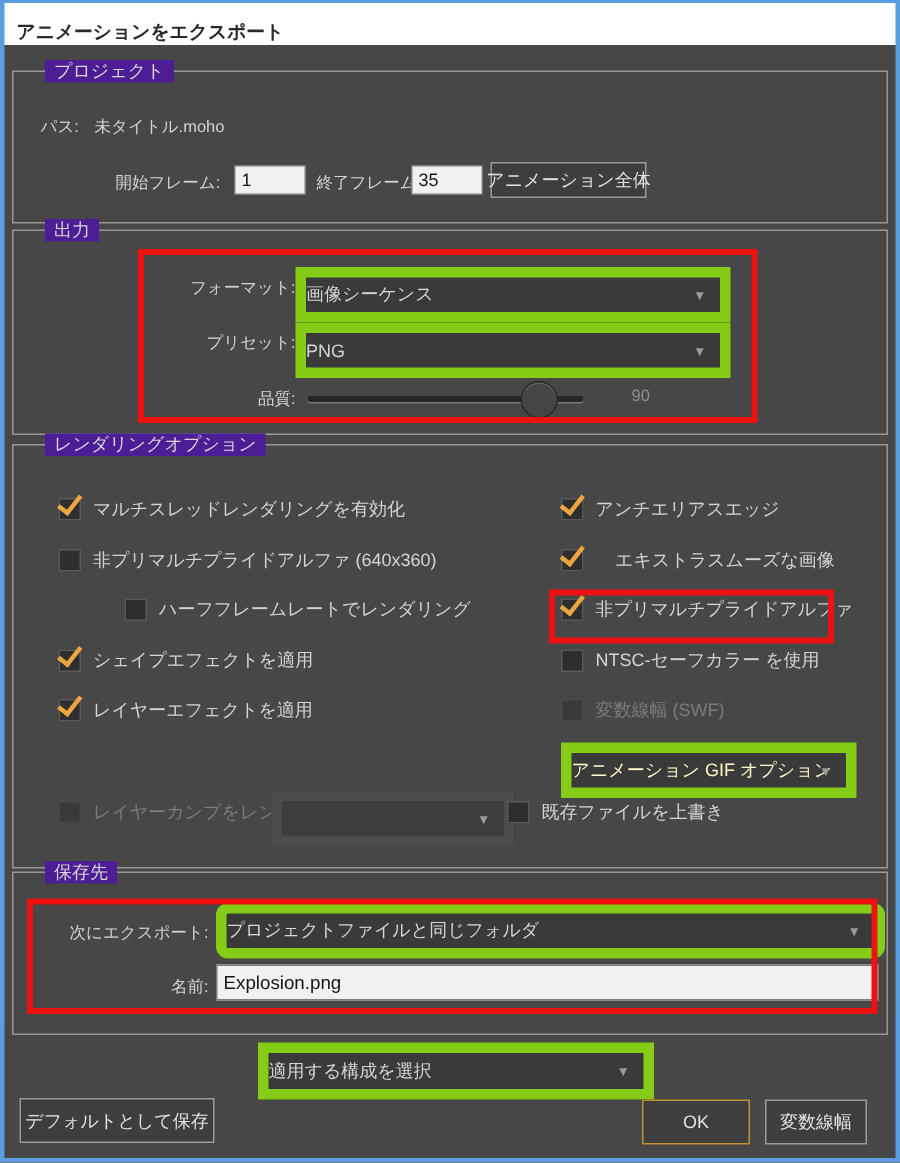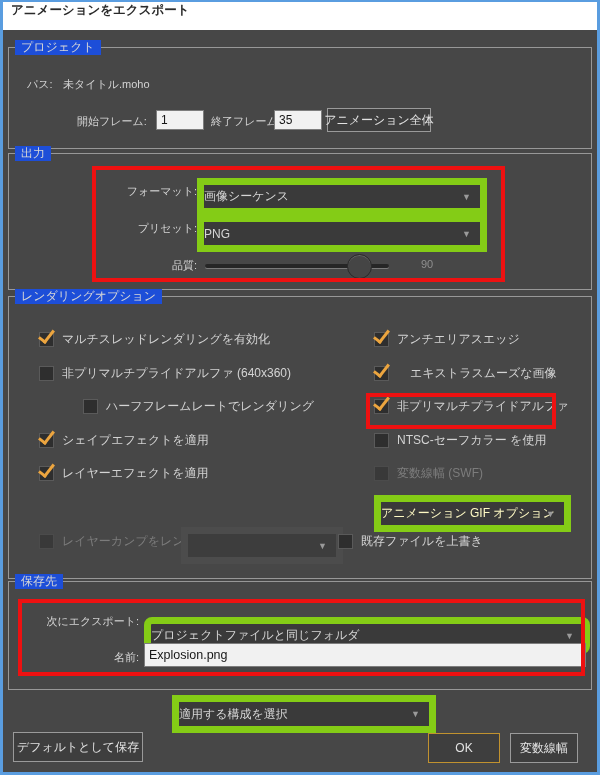--- a/index.html
+++ b/index.html
@@ -1,23 +1,23 @@
 <!DOCTYPE html>
 <html><head>
 <meta charset="utf-8">
 <style>
   * { margin:0; padding:0; box-sizing:content-box; }
   body { background:#ffffff; font-family:"Liberation Sans", sans-serif; }
   #window { position:relative; width:600px; height:775px; background:#474747; overflow:hidden; }
   .win-border { position:absolute; left:0; top:0; width:594px; height:770px; border:3px solid #5a9de0; border-top-width:2px; border-left-width:3px; border-right-width:3px; pointer-events:none; z-index:60; }
-  .titlebar { position:absolute; left:2px; top:2px; right:2px; height:28px; background:#ffffff; display:flex; align-items:flex-start; padding-left:9px; z-index:5; }
+  .titlebar { position:absolute; left:2px; top:2px; right:2px; height:28px; background:#ffffff; display:flex; align-items:flex-end; padding-left:9px; z-index:5; }
   .title { font-size:12.5px; font-weight:bold; color:#2a2a2a; }
 
   .group { position:absolute; border:1px solid #989898; }
-  .legend { position:absolute; top:-8px; left:6px; background:#1d4ed8; padding:0 6px; font-size:12px; color:#d6d6d6; line-height:15px; white-space:nowrap; }
+  .legend { position:absolute; top:-8px; left:21px; background:#4c1d95; padding:0 6px; font-size:12px; color:#d6d6d6; line-height:15px; white-space:nowrap; }
 
   .lbl { position:absolute; font-size:11px; color:#d4d4d4; white-space:nowrap; }
   .lbl-r { text-align:right; }
   .dim { color:#8f8f8f; }
 
   .tinput { position:absolute; background:#f1f1f1; border:1px solid #7d7d7d; color:#161616; font-size:12px; display:flex; align-items:center; padding:0 4px; }
 
   .btn { position:absolute; background:#3e3e3e; border:1px solid #9a9a9a; color:#e2e2e2; font-size:12px; display:flex; align-items:center; justify-content:center; cursor:default; white-space:nowrap; }
   .btn-ok { border-color:#c1922f; }
 
@@ -156,21 +156,21 @@
     <div class="cbrow" style="left:329px; top:236px;">
       <span class="checkbox"></span>
       <span class="cb-label">既存ファイルを上書き</span>
     </div>
   </div>
 
   <div class="group" style="left:8px; top:581px; width:582px; height:107px;">
     <span class="legend">保存先</span>
 
     <span class="lbl lbl-r" style="left:20px; top:32px; width:110px;">次にエクスポート:</span>
-    <div class="dropdown" style="left:135px; top:35px; width:432px; height:23px;border-radius:8px;">
+    <div class="dropdown" style="left:135px; top:20px; width:432px; height:23px;border-radius:8px;">
       <span>プロジェクトファイルと同じフォルダ</span>
       <span class="caret">▼</span>
     </div>
 
     <span class="lbl lbl-r" style="left:20px; top:68px; width:110px;">名前:</span>
     <div class="tinput" style="left:135px; top:61px; width:432px; height:22px; font-size:12.5px;">
       <span>Explosion.png</span>
     </div>
   </div>
 

